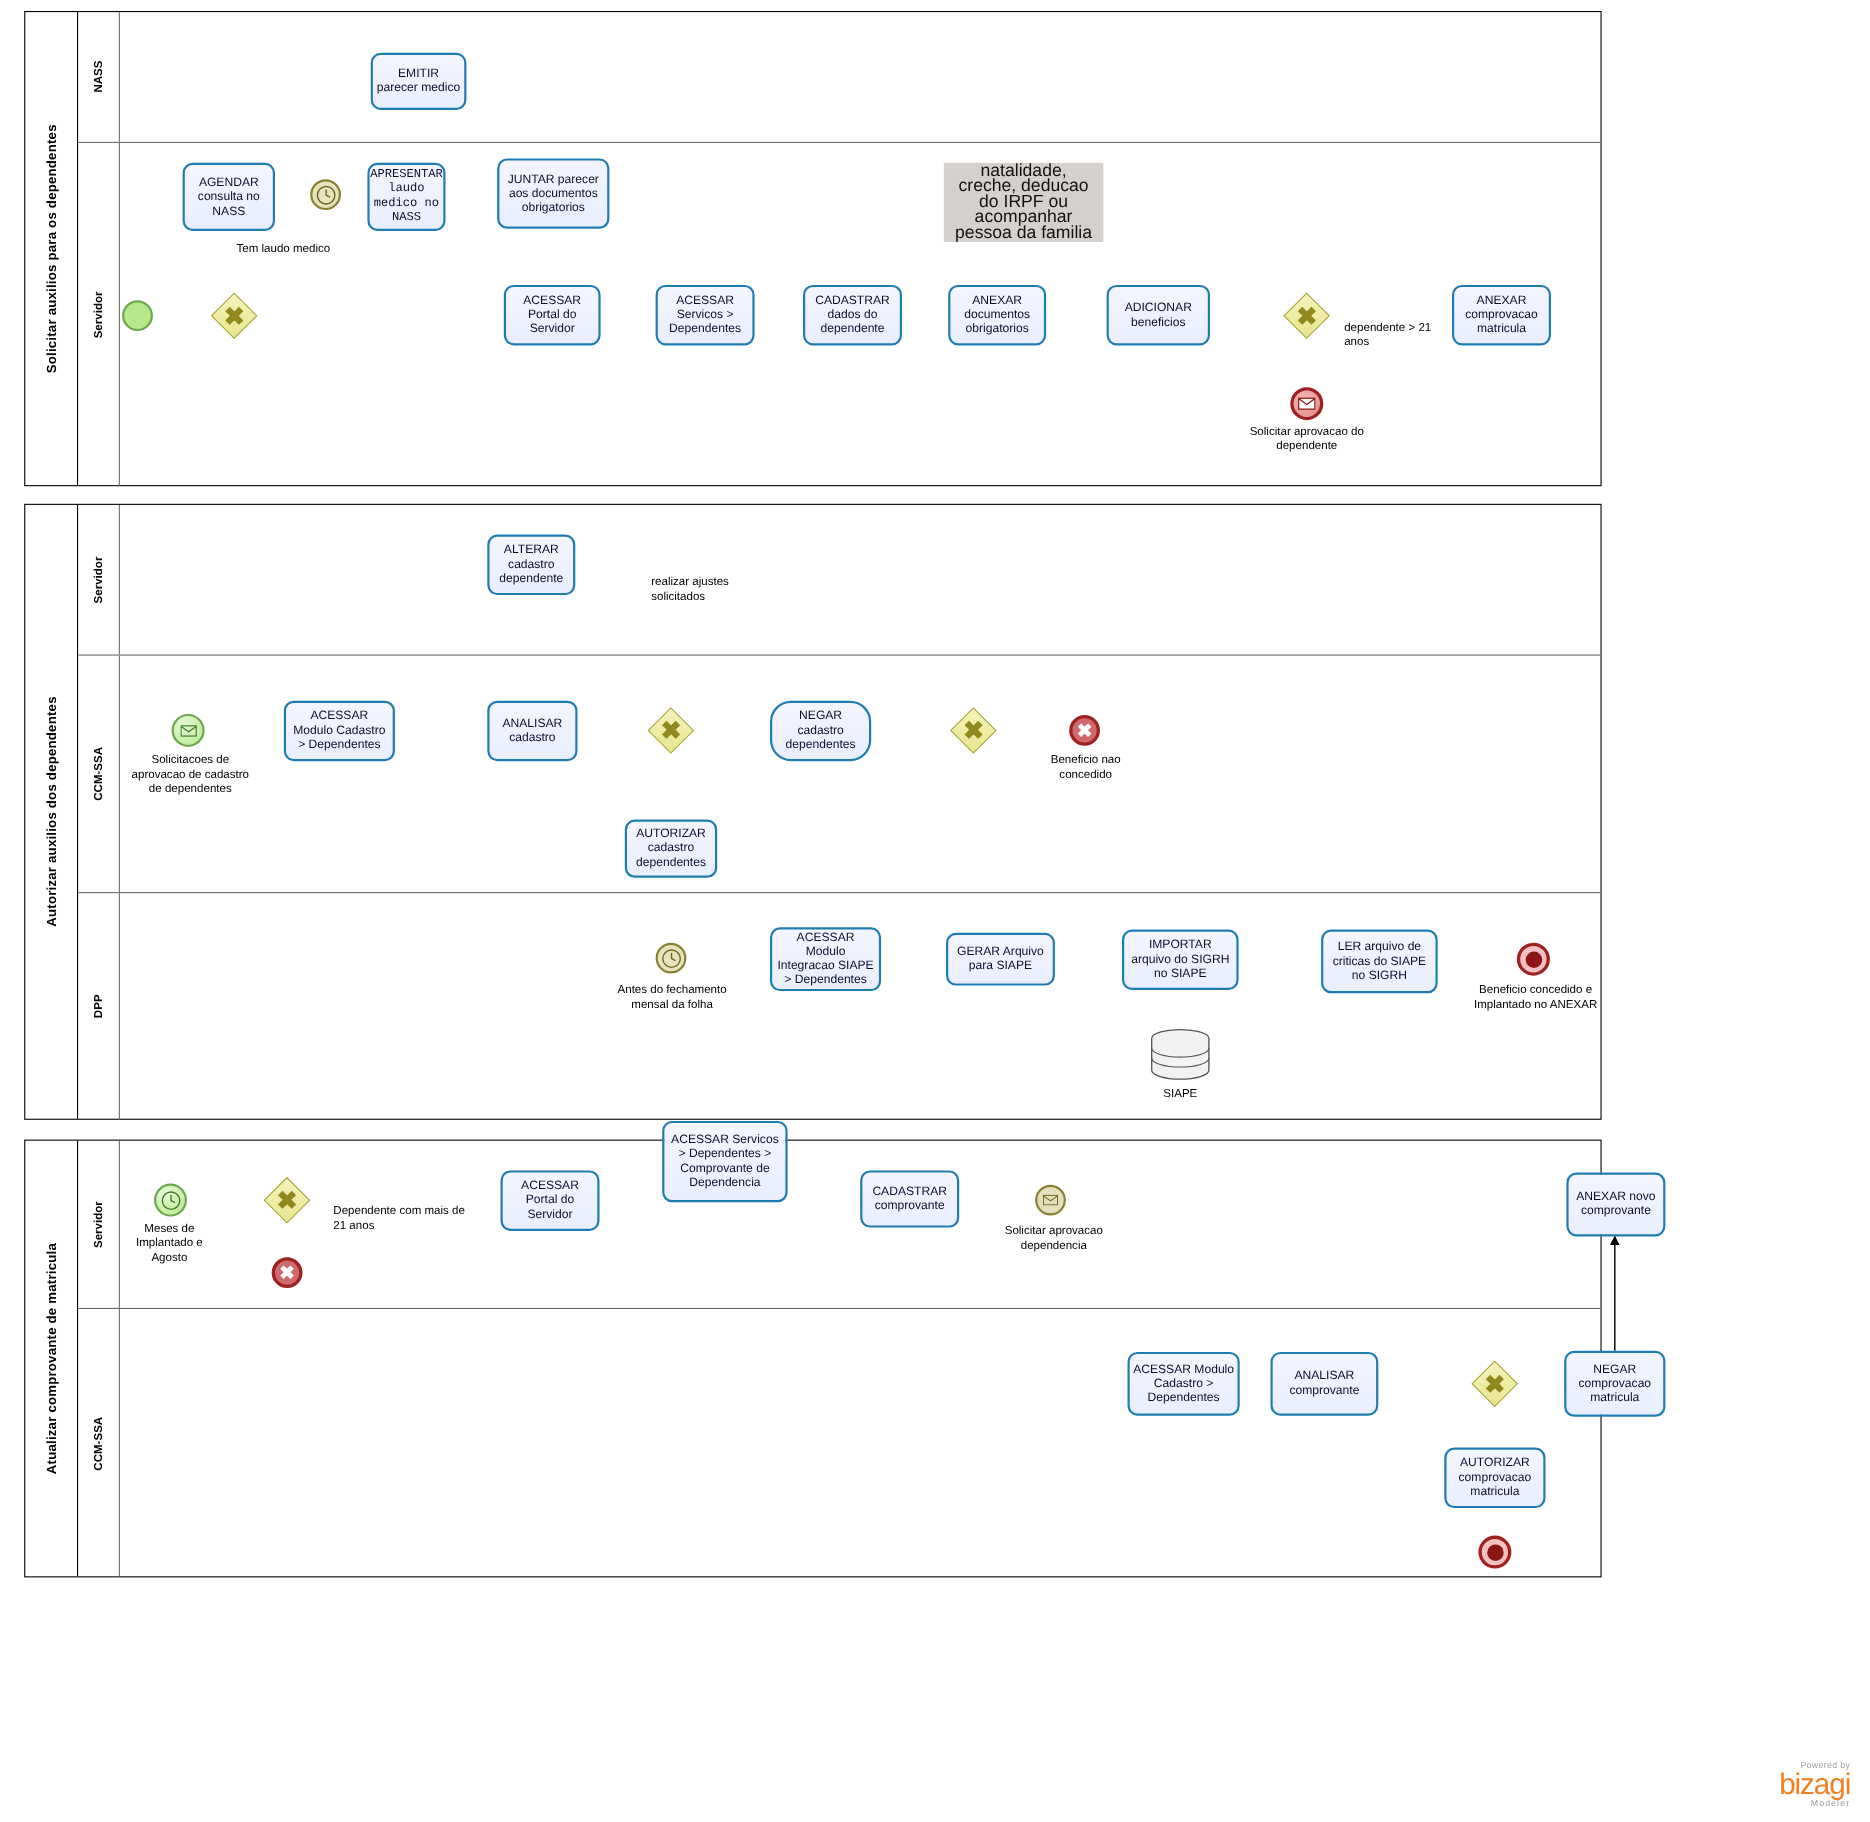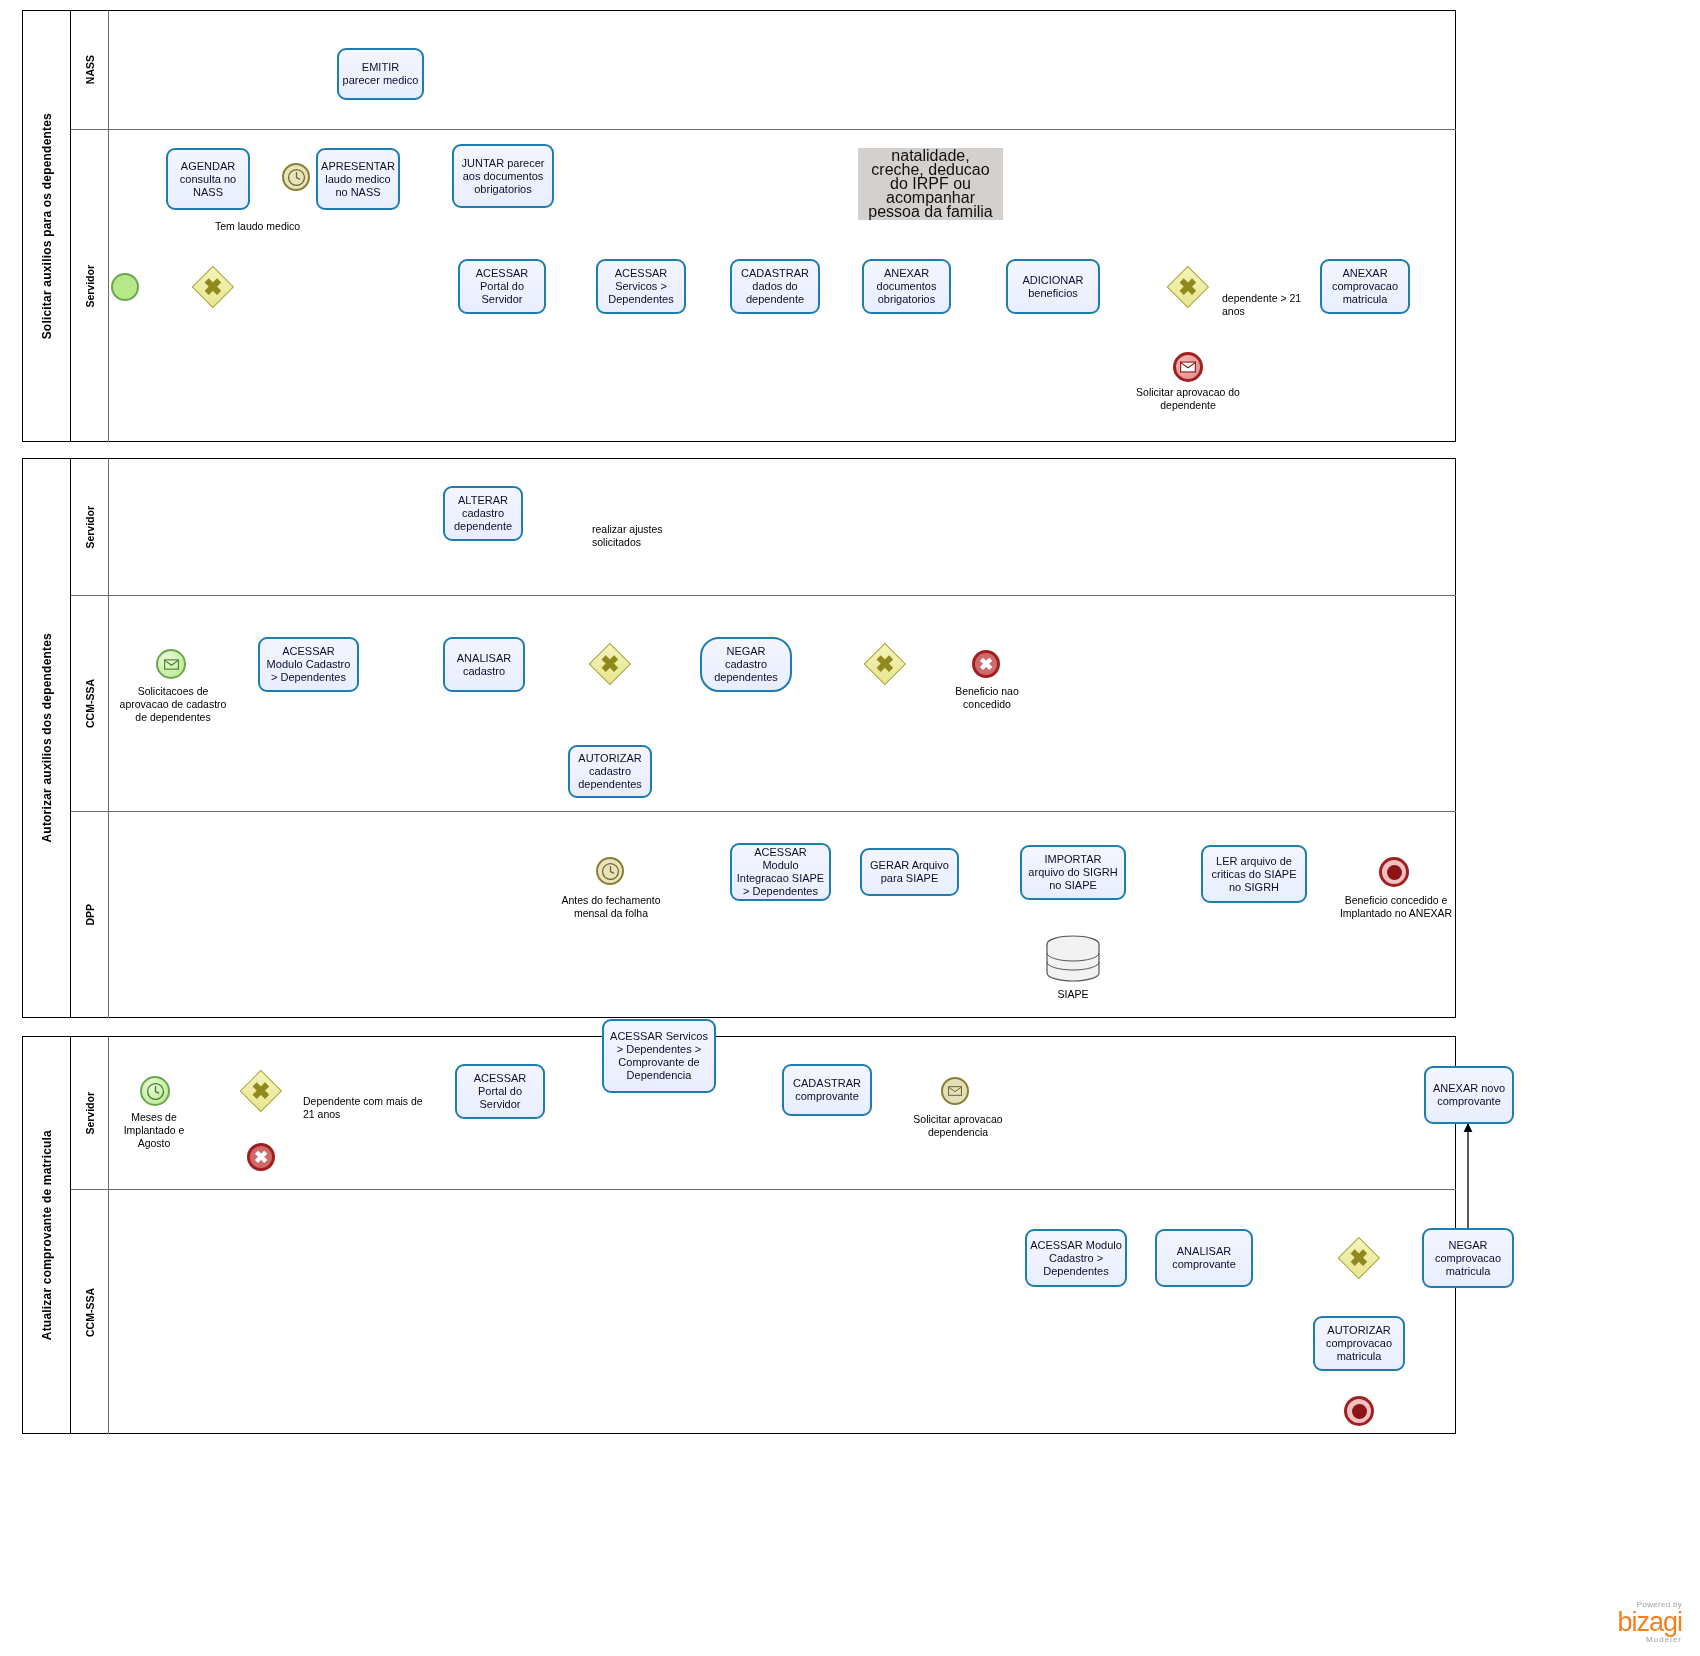--- a/index.html
+++ b/index.html
@@ -164,21 +164,21 @@
 
   <div class="task" style="left:166px;top:148px;width:84px;height:62px;">AGENDAR consulta no NASS</div>
 
   <div class="ev ev-inter-timer" style="left:282px;top:163px;">
     <svg width="19" height="19" viewBox="0 0 24 24">
         <circle cx="12" cy="12" r="10" fill="none" stroke="#6e6522" stroke-width="1.6"></circle>
         <path d="M12 6 v6 l4 2" fill="none" stroke="#6e6522" stroke-width="1.6" stroke-linecap="round"></path>
       </svg>
   </div>
 
-  <div class="task" style="left:316px;top:148px;width:84px;height:62px;">APRESENTAR laudo medico no NASS</div>
+  <div class="task" style="left:334px;top:148px;width:71px;height:62px;font-family:Liberation Mono, monospace;">APRESENTAR laudo medico no NASS</div>
 
   <div class="task" style="left:337px;top:48px;width:87px;height:52px;">EMITIR parecer medico</div>
 
   <div class="task" style="left:452px;top:144px;width:102px;height:64px;">JUNTAR parecer aos documentos obrigatorios</div>
 
   <div class="task" style="left:458px;top:259px;width:88px;height:55px;">ACESSAR Portal do Servidor</div>
 
   <div class="task" style="left:596px;top:259px;width:90px;height:55px;">ACESSAR Servicos  &gt; Dependentes</div>
 
   <div class="task" style="left:730px;top:259px;width:90px;height:55px;">CADASTRAR dados do dependente</div>
@@ -259,21 +259,21 @@
   <div class="task" style="left:568px;top:745px;width:84px;height:53px;">AUTORIZAR cadastro dependentes</div>
 
   <div class="ev ev-inter-timer" style="left:596px;top:857px;">
     <svg width="19" height="19" viewBox="0 0 24 24">
         <circle cx="12" cy="12" r="10" fill="none" stroke="#6e6522" stroke-width="1.6"></circle>
         <path d="M12 6 v6 l4 2" fill="none" stroke="#6e6522" stroke-width="1.6" stroke-linecap="round"></path>
       </svg>
   </div>
   <div class="lbl" style="left:552px;top:894px;width:118px;">Antes do fechamento mensal da folha</div>
 
-  <div class="task" style="left:700px;top:843px;width:101px;height:58px;margin-left:30px;">ACESSAR Modulo Integracao SIAPE &gt; Dependentes</div>
+  <div class="task" style="left:700px;top:843px;width:101px;height:58px;">ACESSAR Modulo Integracao SIAPE &gt; Dependentes</div>
 
   <div class="task" style="left:860px;top:848px;width:99px;height:48px;">GERAR Arquivo para SIAPE</div>
 
   <div class="task" style="left:1020px;top:845px;width:106px;height:55px;">IMPORTAR arquivo do SIGRH no SIAPE</div>
 
   <div class="task" style="left:1201px;top:845px;width:106px;height:58px;">LER arquivo de criticas do SIAPE no SIGRH</div>
 
   <div class="dbshape" style="left:1045px;top:935px;">
     <svg width="56" height="52" viewBox="0 0 56 52">
       <ellipse cx="28" cy="9" rx="26" ry="8" fill="#f2f2f2" stroke="#555" stroke-width="1.2"></ellipse>

